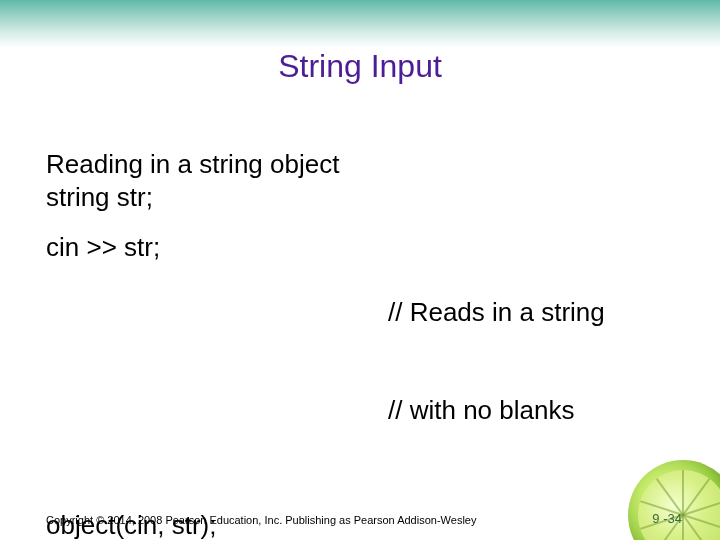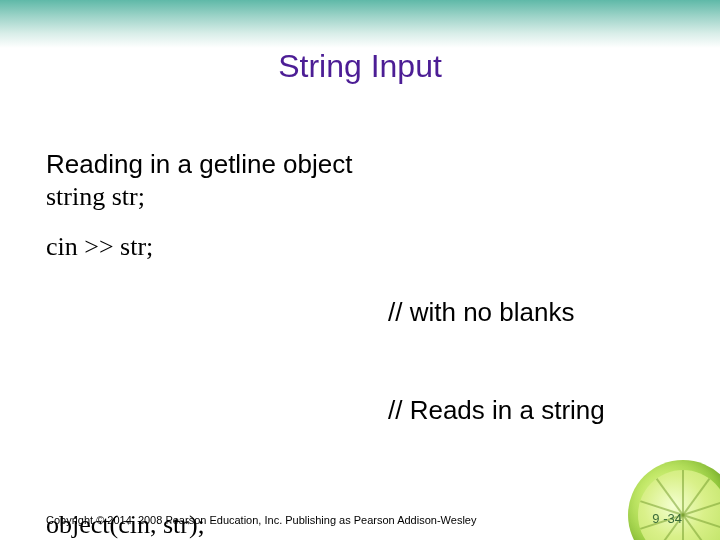--- a/index.html
+++ b/index.html
@@ -32,21 +32,21 @@
   .body {
     position: absolute;
     top: 148px;
     left: 46px;
     width: 640px;
     font-size: 26px;
     color: #000;
     line-height: 1.25;
   }
   .code {
-    font-family: Liberation Serif, serif;
+    font-family: Liberation Sans, sans-serif;
   }
   .row {
     display: flex;
     align-items: flex-start;
     gap: 22px;
   }
   .col-code {
     white-space: pre;
   }
   .col-cmt {
@@ -105,30 +105,30 @@
   }
 </style>
 </head>
 <body>
 
 <div class="top-gradient"></div>
 
 <div class="title">String Input</div>
 
 <div class="body">
-  <div>Reading in a getline object</div>
+  <div>Reading in a string object</div>
   <div class="code">string str;</div>
 
   <div class="gap"></div>
 
   <div class="row">
     <div class="col-code code" style="width:320px;">cin &gt;&gt; str;</div>
     <div class="col-cmt">
+      <div>// Reads in a string</div>
       <div>// with no blanks</div>
-      <div>// Reads in a string</div>
     </div>
   </div>
 
   <div class="gap"></div>
 
   <div class="row">
     <div class="col-code code">object(cin, str);</div>
     <div class="col-cmt">
       
       

